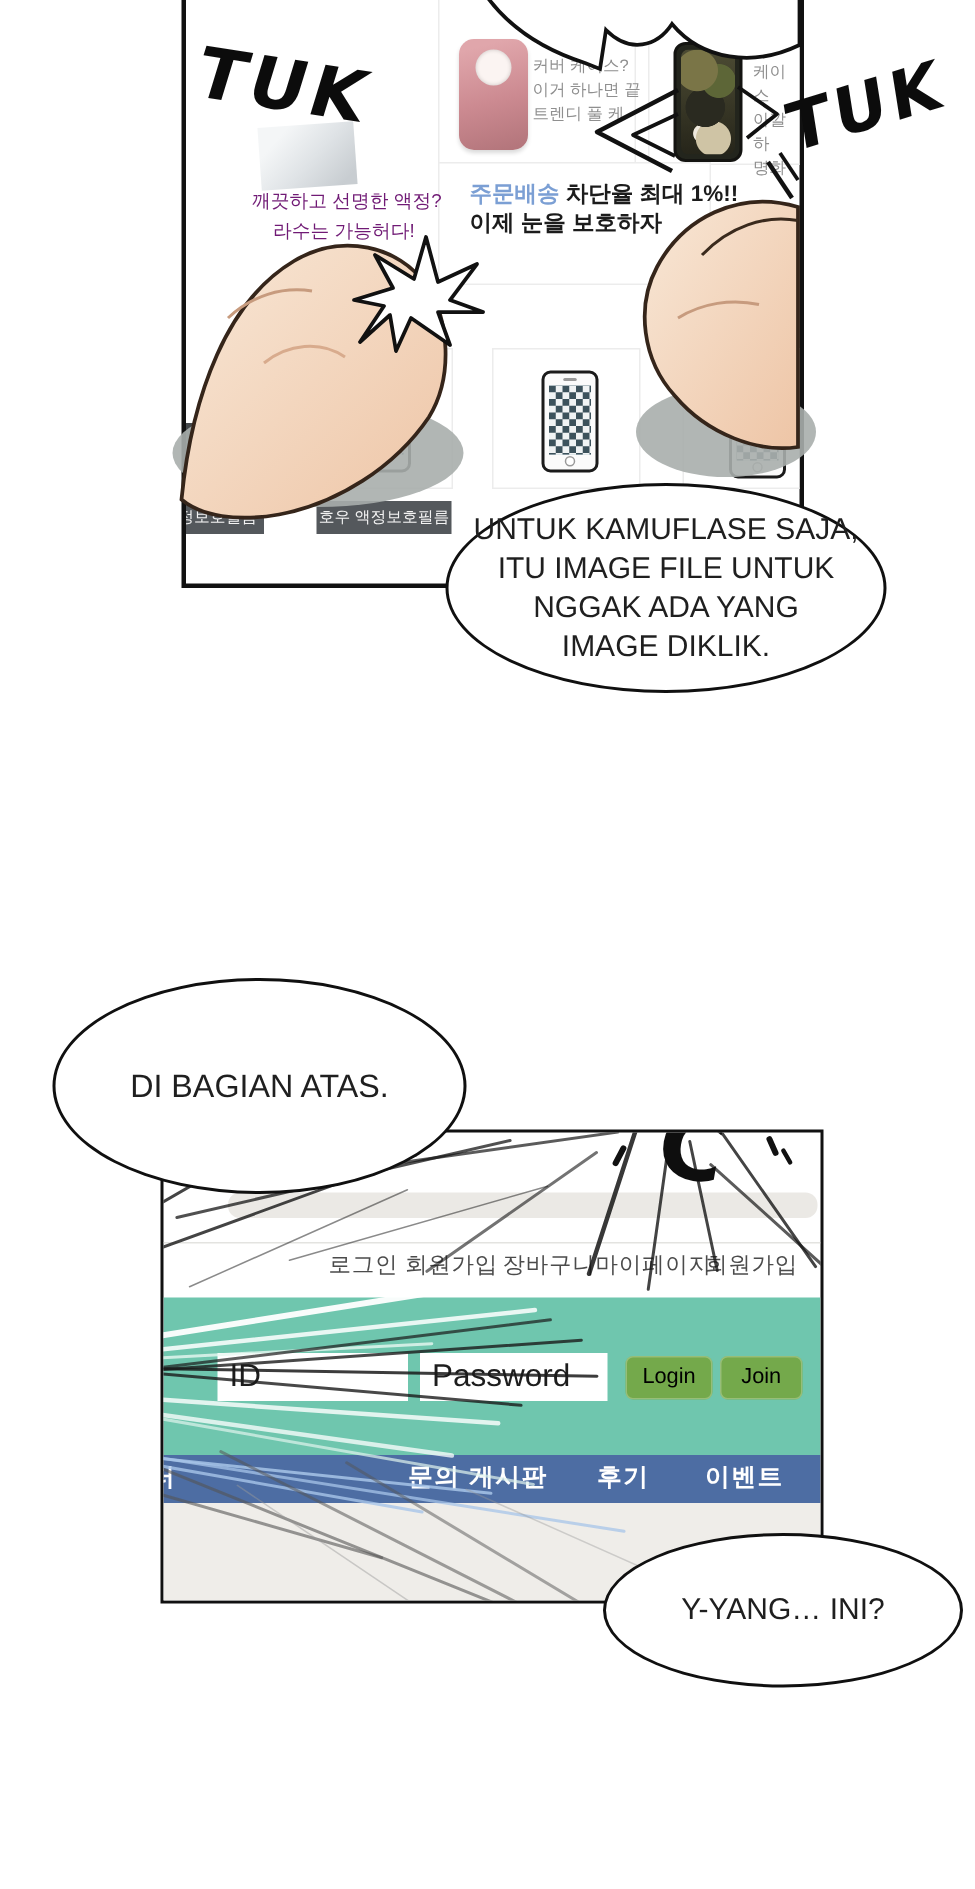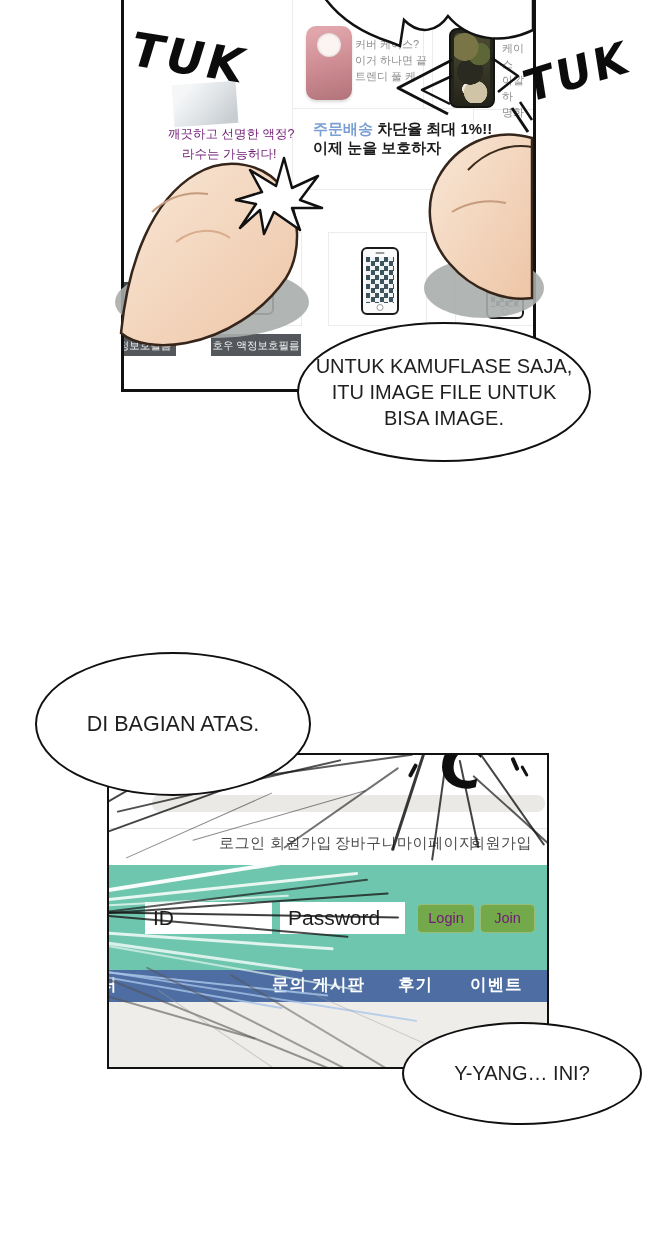--- a/index.html
+++ b/index.html
@@ -40,21 +40,21 @@
   .phone .home{position:absolute;left:50%;bottom:2px;transform:translateX(-50%);
         width:5px;height:5px;border:1px solid #9a9a9a;border-radius:50%;background:#fff;}
   
   #panel2{left:107px;top:753px;width:438px;height:312px;border:2.5px solid #111;background:#fff;overflow:hidden;}
   #p2-graybar{left:43px;top:40px;width:393px;height:17px;background:#ebe9e5;border-radius:8px;}
   #p2-rule{left:0;top:73px;width:438px;height:1px;background:#e3e3e0;}
   .topnav-item{position:absolute;top:79px;font-size:15px;color:#4b4b4b;letter-spacing:.5px;}
   #teal-band{left:0;top:110px;width:438px;height:105px;background:#6fc6ae;}
   .field{position:absolute;top:147px;height:32px;background:#fff;font-size:21px;color:#1d1d1d;
          line-height:32px;padding-left:8px;box-sizing:border-box;}
-  .btn{position:absolute;top:149px;height:29px;border-radius:5px;background:#74a94b;color:#701a75;
+  .btn{position:absolute;top:149px;height:29px;border-radius:5px;background:#74a94b;color:#000000;
        font-size:14.5px;line-height:29px;text-align:center;box-shadow:inset 0 0 0 1px rgba(255,255,255,.25);}
   #blue-band{left:0;top:215px;width:438px;height:32px;background:#4d6da3;}
   .bottnav-item{position:absolute;top:219px;font-size:16.5px;font-weight:600;color:#fff;letter-spacing:1px;}
   #p2-bottom{left:0;top:247px;width:438px;height:65px;background:#efede9;}
   .speedline{position:absolute;border-radius:2px;pointer-events:none;}
   #click-glyph{position:absolute;left:330px;top:-24px;font-size:60px;font-weight:900;color:#0e0e0e;
         transform:rotate(10deg);font-family:"DejaVu Sans",sans-serif;}
   .tick{position:absolute;background:#111;border-radius:2px;}
   
   .tuk{position:absolute;font-family:"DejaVu Sans",sans-serif;font-weight:900;font-size:47px;
@@ -224,21 +224,22 @@
       </div>
     <div id="click-glyph">C</div>
     <div class="tick" style="left:302px;top:8px;width:4px;height:15px;transform:rotate(28deg);"></div>
     <div class="tick" style="left:404px;top:2px;width:4px;height:14px;transform:rotate(-24deg);"></div>
     <div class="tick" style="left:414px;top:10px;width:3px;height:12px;transform:rotate(-30deg);"></div>
   </div>
 
   <div class="bubble" style="left:297px;top:322px;width:290px;height:136px;font-size:20px;line-height:26px;">
     <div>UNTUK KAMUFLASE SAJA,</div>
     <div>ITU IMAGE FILE UNTUK</div>
-    <div>BISA IMAGE.</div>
+    <div>NGGAK ADA YANG</div>
+    <div>IMAGE DIKLIK.</div>
   </div>
   <div class="bubble" style="left:35px;top:652px;width:272px;height:140px;font-size:21.5px;line-height:29px;">
     <div>DI BAGIAN ATAS.</div>
   </div>
   <div class="bubble" style="left:402px;top:1022px;width:236px;height:99px;font-size:20px;">
     <div>Y-YANG… INI?</div>
   </div>
 
 </div>
 

